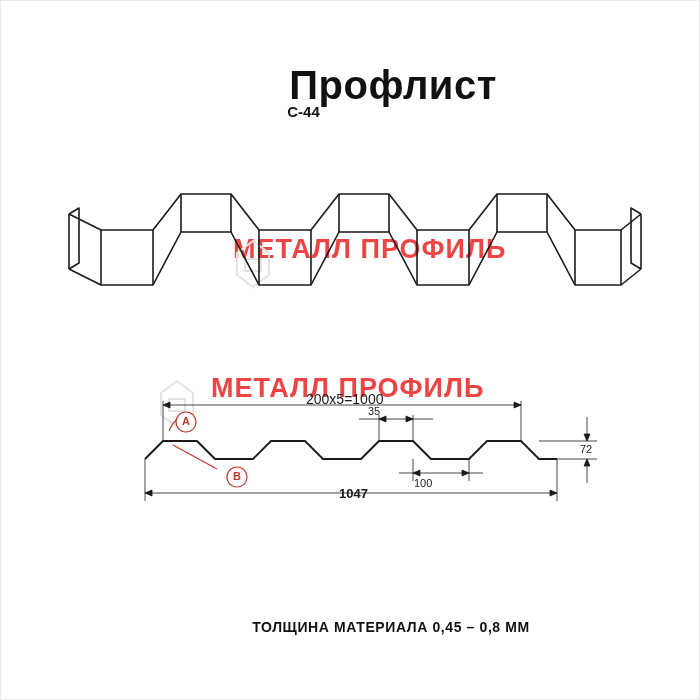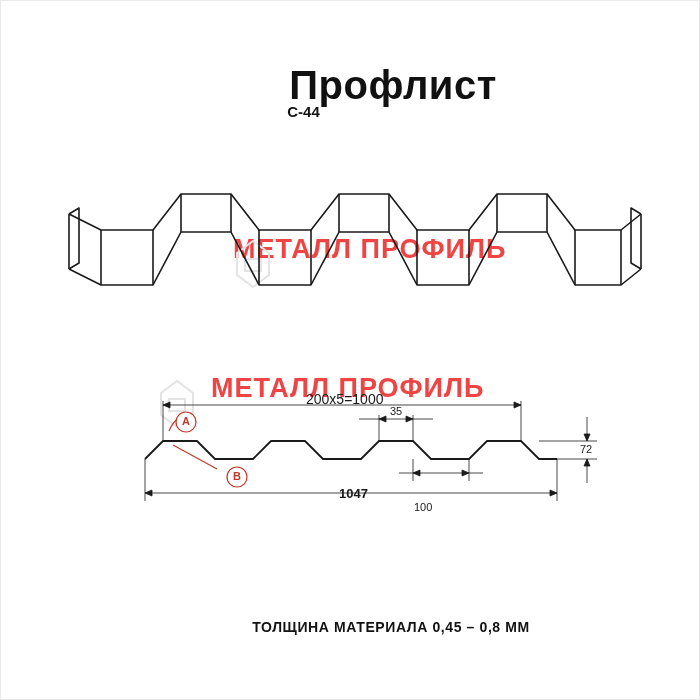--- a/index.html
+++ b/index.html
@@ -170,22 +170,22 @@
 
     <g stroke="#c0392b" stroke-width="1.2" fill="none">
       <path d="M168 430 C 172 420, 178 416, 182 416"></path>
       <path d="M172 444 L216 468"></path>
     </g>
     <circle cx="185" cy="421" r="10" fill="#ffffff" stroke="#c0392b" stroke-width="1.2"></circle>
     <circle cx="236" cy="476" r="10" fill="#ffffff" stroke="#c0392b" stroke-width="1.2"></circle>
   </svg>
 
   <div style="position:absolute; left:305px; top:390px; font-size:14px;">200x5=1000</div>
-  <div style="position:absolute; left:389px; top:404px; font-size:11px;">35</div>
+  <div style="position:absolute; left:367px; top:404px; font-size:11px;">35</div>
   <div style="position:absolute; left:579px; top:442px; font-size:11px;">72</div>
   <div style="position:absolute; left:338px; top:485px; font-size:13px;font-weight:bold;">1047</div>
-  <div style="position:absolute; left:413px; top:500px; font-size:11px;">100</div>
+  <div style="position:absolute; left:413px; top:476px; font-size:11px;">100</div>
 
   <div style="position:absolute; left:181px; top:414px; font-size:11px; color:#c0392b; font-weight:bold;">A</div>
   <div style="position:absolute; left:232px; top:469px; font-size:11px; color:#c0392b; font-weight:bold;">B</div>
 
   <div class="footer-note">ТОЛЩИНА МАТЕРИАЛА 0,45 – 0,8 ММ</div>
 </div>
 
 </body></html>

